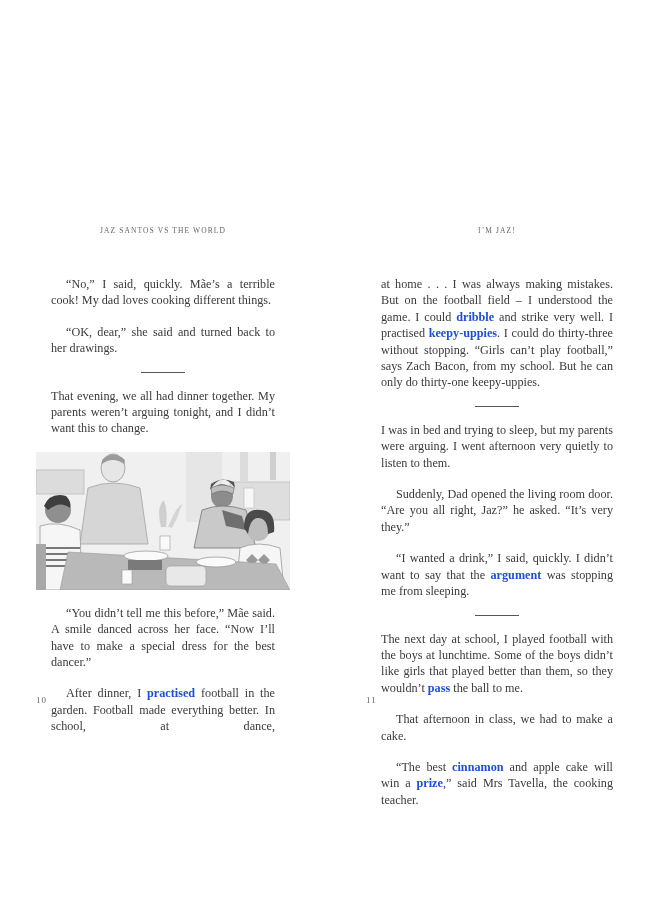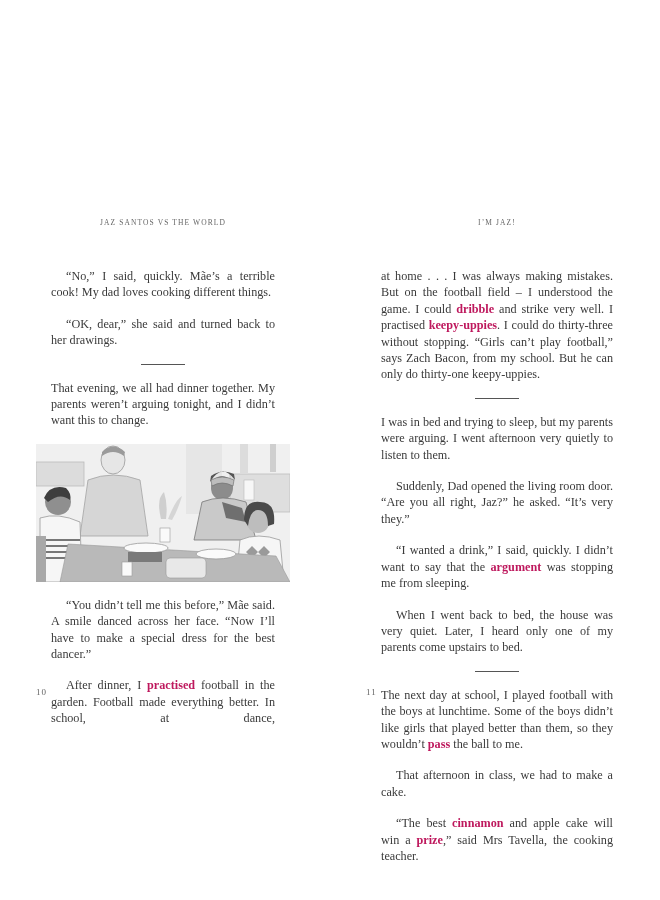--- a/index.html
+++ b/index.html
@@ -1,28 +1,28 @@
 <!DOCTYPE html>
 <html><head>
   <meta charset="utf-8">
   <style>
     html, body { margin: 0; padding: 0; background: #ffffff; }
     body { width: 660px; height: 900px; position: relative; overflow: hidden;
       font-family: "Liberation Serif", "DejaVu Serif", serif; color: #3a3a3a; }
-    .page { position: absolute; top: 8px; height: 796px; }
+    .page { position: absolute; top: 16px; height: 796px; }
     .page.left { left: 36px; width: 254px; }
     .page.right { left: 366px; width: 262px; }
     .running-head { position: absolute; top: 210px; left: 0; right: 0; text-align: center;
       font-size: 7.5px; letter-spacing: 1.1px; color: #666; text-transform: uppercase; }
     .body-text { position: absolute; top: 245px; left: 0; right: 0; font-size: 12.2px; line-height: 16.4px; }
     .body-text p { margin: 15px; text-align: justify; text-indent: 15px; hyphens: none; }
     .body-text p.noindent { text-indent: 0; }
     .body-text p.lastline { text-align-last: left; }
     .sep { width: 44px; height: 0; border-top: 1px solid #555; margin: 13px auto 11px auto; }
-    b { font-weight: bold; color: #be185d; }
+    b { font-weight: bold; color: #1d4ed8; }
     .illustration { width: 254px; height: 138px; margin: 9px 0 14px 0; background: #efefef; position: relative; overflow: hidden; }
     .folio { position: absolute; top: 679px; left: 0; right: 0; text-align: left; font-size: 9px; color: #666; letter-spacing: 1px; }
   </style>
 </head>
 <body>
 
 <div class="page left">
   <div class="running-head">Jaz Santos vs the World</div>
   <div class="body-text">
     <p class="lastline">“No,” I said, quickly. Mãe’s a terrible cook! My dad loves cooking different things.</p>
@@ -83,20 +83,19 @@
 </div>
 
 <div class="page right">
   <div class="running-head">I’m Jaz!</div>
   <div class="body-text">
     <p class="noindent lastline"><span>at home . . . I was always making mistakes. But on the football field – I understood the game. I could </span><b>dribble</b><span> and strike very well. I practised </span><b>keepy-uppies</b><span>. I could do thirty-three without stopping. “Girls can’t play football,” says Zach Bacon, from my school. But he can only do thirty-one keepy-uppies.</span></p>
     <div class="sep"></div>
     <p class="noindent lastline">I was in bed and trying to sleep, but my parents were arguing. I went afternoon very quietly to listen to them.</p>
     <p class="lastline">Suddenly, Dad opened the living room door. “Are you all right, Jaz?” he asked. “It’s very they.”</p>
     <p class="lastline"><span>“I wanted a drink,” I said, quickly. I didn’t want to say that the </span><b>argument</b><span> was stopping me from sleeping.</span></p>
-    <p class="lastline">When I went back to bed, the house was very quiet. Later, I heard only one of my parents come upstairs to bed.</p>
     <div class="sep"></div>
     <p class="noindent lastline"><span>The next day at school, I played football with the boys at lunchtime. Some of the boys didn’t like girls that played better than them, so they wouldn’t </span><b>pass</b><span> the ball to me.</span></p>
     <p class="lastline">That afternoon in class, we had to make a cake.</p>
     <p class="lastline"><span>“The best </span><b>cinnamon</b><span> and apple cake will win a </span><b>prize</b><span>,” said Mrs Tavella, the cooking teacher.</span></p>
   </div>
   <div class="folio">11</div>
 </div>
 
 </body></html>

